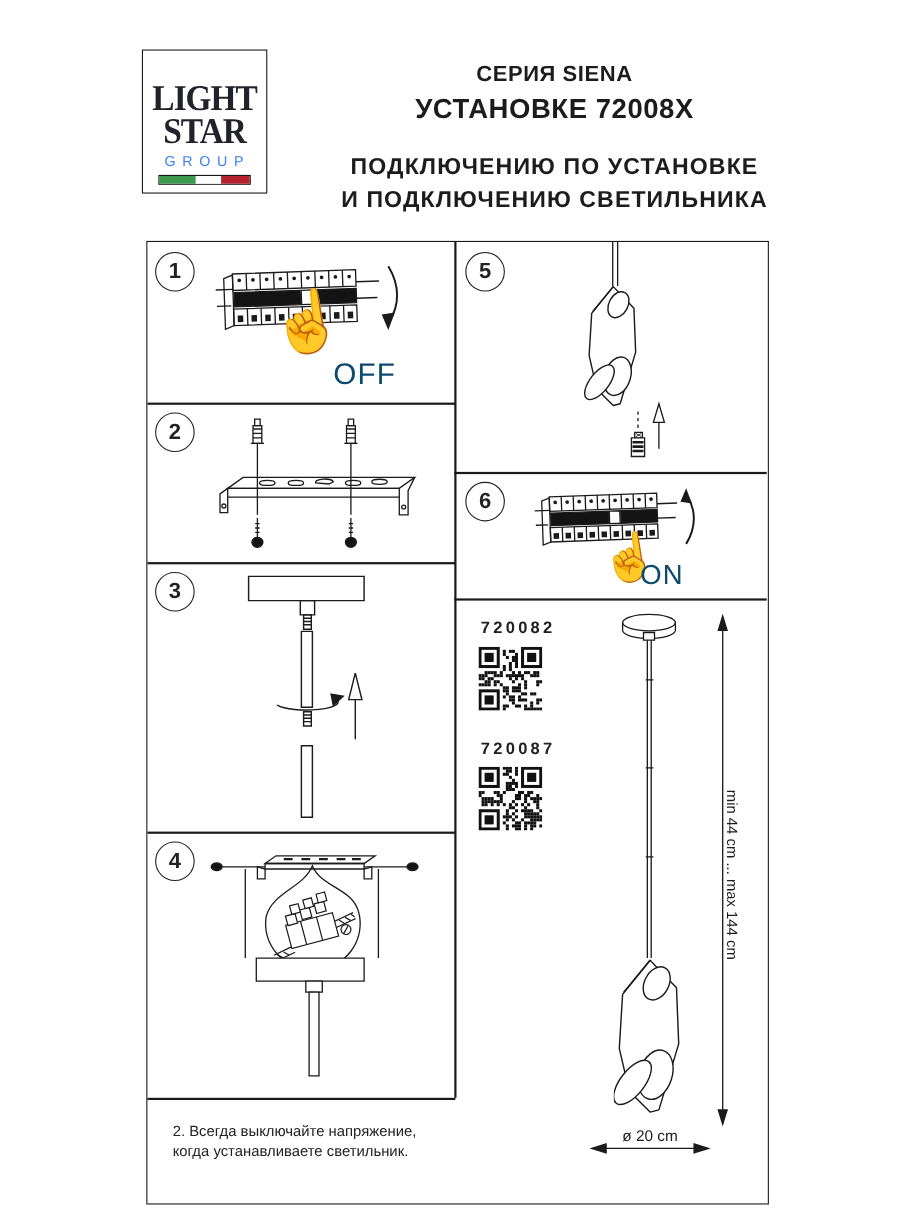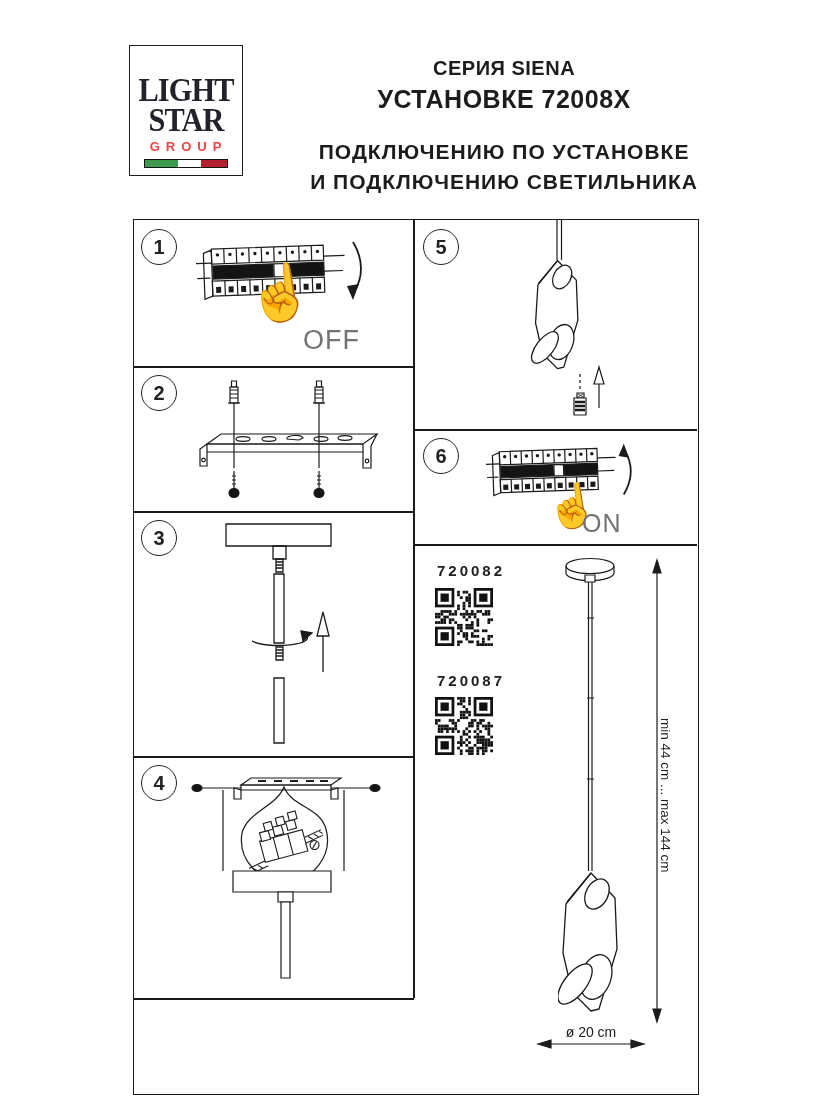--- a/index.html
+++ b/index.html
@@ -11,22 +11,22 @@
   
   .logo-box {
     position:absolute; left:129px; top:45px; width:114px; height:131px;
     border:1.6px solid #1c1c1c; text-align:center; padding-top:29px;
   }
   .logo-word {
     font-family:"Liberation Serif", serif; font-weight:bold; font-size:33px;
     line-height:30px; color:#22222a; letter-spacing:-1px; transform:scaleX(.92);
   }
   .logo-group {
-    font-size:13px; letter-spacing:6px; color:#ef4444; margin-top:4px;
-    padding-left:5px; font-weight:700;
+    font-size:13px; letter-spacing:6px; color:#3b82f6; margin-top:4px;
+    padding-left:5px; font-weight:400;
   }
   .logo-flag {
     width:84px; height:9px; margin:5px auto 0 auto; border:1px solid #141414;
     display:flex;
   }
   .flag-green { width:40%; height:100%; }
   .flag-white { width:28%; height:100%; background:#fff; }
   .flag-red   { width:32%; height:100%; }
   .header-text { position:absolute; right:128px; top:46px; text-align:center;margin-top:11px; }
   .h-series   { font-size:20px; font-weight:bold; letter-spacing:.5px; }
@@ -46,21 +46,21 @@
   .hL4 { top:778px; left:0; width:280px; height:1.6px; }
   .hR1 { top:209px; left:279px; width:284px; height:1.6px; }
   .hR2 { top:324px; left:279px; width:284px; height:1.6px; }
   .step-circle {
     position:absolute; width:36px; height:36px; border:1.7px solid #222;
     border-radius:50%; display:flex; align-items:center; justify-content:center;
     font-size:20px; font-weight:bold; color:#222; background:#fff;
   }
   .abs { position:absolute; }
   .hand { position:absolute; color:#1b1b1b; transform:rotate(-8deg); line-height:1; }
-  .switch-label { position:absolute; font-size:27px; color:#737373; letter-spacing:1px; }
+  .switch-label { position:absolute; font-size:27px; color:#0c4a6e; letter-spacing:1px; }
   .article-label { position:absolute; font-size:15px; font-weight:bold; letter-spacing:3px; color:#202020; }
   .qr { position:absolute; width:58px; height:58px; }
   .vdim-label {
     position:absolute; writing-mode:vertical-rl; font-size:13.5px; color:#1c1c1c;
     height:210px; display:flex; align-items:center; justify-content:center; white-space:nowrap;
   }
   .hdim-label { position:absolute; font-size:14px; color:#1c1c1c; width:90px; text-align:center; }
   .notes { position:absolute; left:23px; top:800px; font-size:13.5px; line-height:18px; color:#222; width:320px; }
   svg { display:block; }
   svg * { vector-effect:non-scaling-stroke; }
@@ -563,15 +563,17 @@
           <rect x="35.904761904761905" y="55.23809523809524" width="2.761904761904762" height="2.761904761904762" fill="#111"></rect>
           <rect x="41.42857142857143" y="55.23809523809524" width="2.761904761904762" height="2.761904761904762" fill="#111"></rect>
           <rect x="46.95238095238095" y="55.23809523809524" width="2.761904761904762" height="2.761904761904762" fill="#111"></rect>
         </svg>
       </div>
 
     <div class="vdim-label" style="left:524px;top:470px">min 44 cm ... max 144 cm</div>
     <div class="hdim-label" style="left:412px;top:804px">ø 20 cm</div>
 
     <div class="notes">
+      <div>2. Всегда выключайте напряжение,</div>
+      <div>когда устанавливаете светильник.</div>
     </div>
   </div>
 </div>
 
 </body></html>

